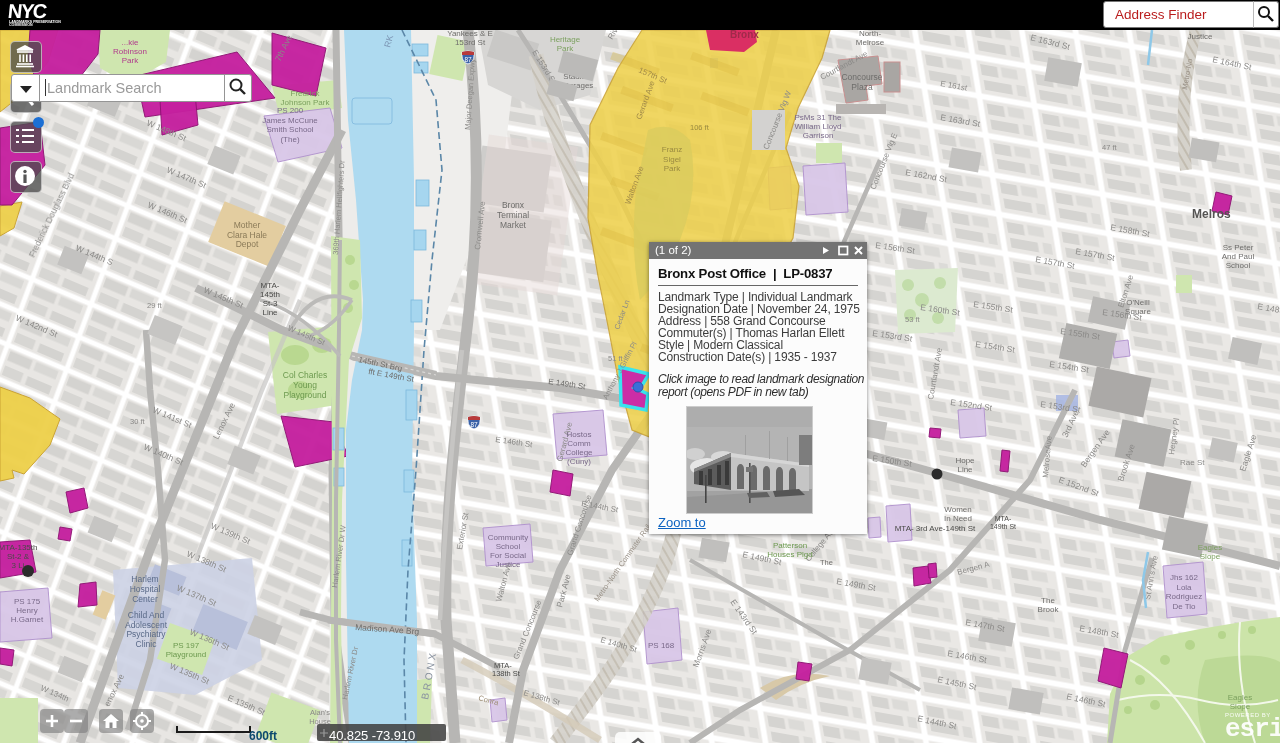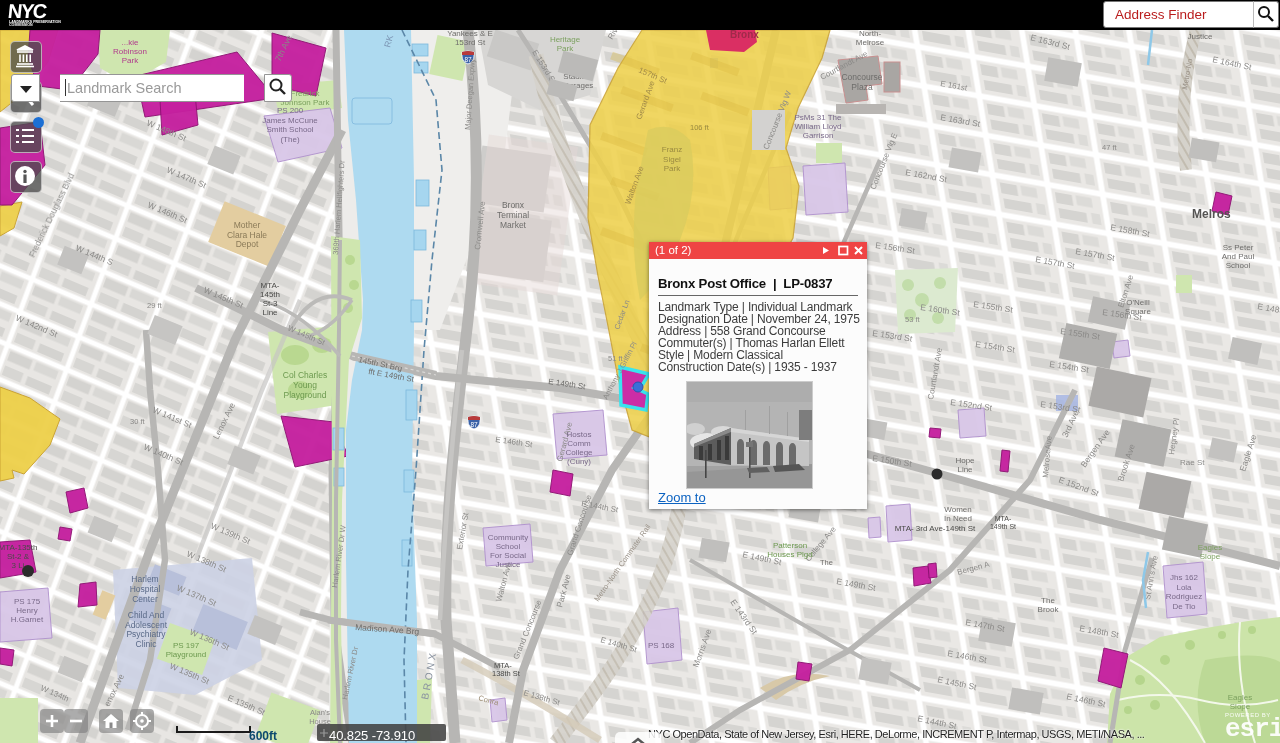--- a/index.html
+++ b/index.html
@@ -14,35 +14,35 @@
   #title{position:absolute;left:64px;top:4px;color:#fff;font-weight:bold;font-size:17px;letter-spacing:.2px;}
   #addrbox{position:absolute;left:1103px;top:1px;width:150px;height:25px;background:#fff;
            border:1px solid #777;border-radius:3px 0 0 3px;z-index:21;}
   #addrbox span{color:#b91c1c;font-size:13.5px;position:absolute;left:11px;top:5px;}
   #addrbtn{position:absolute;left:1253px;top:1px;width:24px;height:25px;background:#fff;
            border:1px solid #777;border-left:1px solid #bbb;border-radius:0 3px 3px 0;z-index:21;}
   
   .tbtn{position:absolute;left:10px;width:30px;height:30px;border-radius:5px;
         background:rgba(77,77,77,.78);border:1px solid rgba(255,255,255,.55);z-index:18;}
   
-  #lsearch{position:absolute;left:11px;top:74px;height:26px;z-index:19;display:flex;gap:20px;}
+  #lsearch{position:absolute;left:11px;top:74px;height:26px;z-index:19;display:flex;}
   #lsarrow{width:27px;height:26px;background:#fff;border:1px solid #959595;border-radius:3px 0 0 3px;position:relative;}
   #lsarrow:after{content:"";position:absolute;left:8px;top:11px;border-left:6px solid transparent;
         border-right:6px solid transparent;border-top:7px solid #222;}
   #lsinput{width:184px;height:26px;background:#fff;border-top:1px solid #959595;border-bottom:1px solid #959595;
         position:relative;}
   #lsinput span{position:absolute;left:7px;top:5px;color:#9a9a9a;font-size:14.5px;}
   #lsinput i{position:absolute;left:5px;top:4px;width:1px;height:17px;background:#333;}
   #lsbtn{width:26px;height:26px;background:#fff;border:1px solid #959595;border-radius:0 3px 3px 0;position:relative;}
   
   #popup{position:absolute;left:649px;top:242px;width:218px;z-index:15;
          box-shadow:0 1px 4px rgba(0,0,0,.5);font-family:"Liberation Sans",sans-serif;}
-  #phead{height:17px;background:#ef4444;color:#fff;font-size:11.5px;position:relative;}
+  #phead{height:17px;background:#737373;color:#fff;font-size:11.5px;position:relative;}
   #phead .t{position:absolute;left:6px;top:2px;}
-  #pbody{background:#fcfcfc;padding:17px 9px 4px 9px;color:#333;}
+  #pbody{background:#fcfcfc;padding:7px 9px 4px 9px;color:#333;}
   #ptitle{font-weight:bold;font-size:13.2px;color:#111;margin:0 0 4px 0;letter-spacing:-0.2px;}
   #pline{border-bottom:1px solid #666;margin-bottom:6px;}
   .prow{font-size:12px;color:#3c3c3c;line-height:11.9px;letter-spacing:-0.15px;white-space:nowrap;}
   #pital{font-style:italic;font-size:12px;color:#2e2e2e;line-height:12.4px;margin-top:10px;letter-spacing:-0.35px;white-space:nowrap;}
   #photo{margin:8px 0 0 28px;width:125px;height:106px;border:1px solid #ccc;overflow:hidden;}
   #zoomto{color:#0b62c1;font-size:13px;text-decoration:underline;margin-top:1px;margin-bottom:0;}
   
   .bbtn{position:absolute;width:24px;height:24px;top:709px;background:rgba(128,128,128,.65);
         border-radius:4px;z-index:12;}
   #coords{position:absolute;left:317px;top:724px;width:129px;height:17px;background:rgba(66,66,66,.88);
@@ -572,20 +572,21 @@
   </div>
   <div id="pbody">
     <div id="ptitle">Bronx Post Office&nbsp; | &nbsp;LP-0837</div>
     <div id="pline"></div>
     <div class="prow">Landmark Type | Individual Landmark</div>
     <div class="prow">Designation Date | November 24, 1975</div>
     <div class="prow">Address | 558 Grand Concourse</div>
     <div class="prow">Commuter(s) | Thomas Harlan Ellett</div>
     <div class="prow">Style | Modern Classical</div>
     <div class="prow">Construction Date(s) | 1935 - 1937</div>
+    <div id="pital">Click image to read landmark designation<br>report (opens PDF in new tab)</div>
     <div id="photo"><svg width="125" height="106" viewBox="0 0 125 106">
       <rect width="125" height="106" fill="#b4b4b4"></rect>
       <rect y="0" width="125" height="20" fill="#adadad"></rect>
       <ellipse cx="20" cy="60" rx="17" ry="9" fill="#e6e6e6"></ellipse>
       <ellipse cx="36" cy="50" rx="12" ry="6" fill="#d9d9d9"></ellipse>
       <ellipse cx="8" cy="47" rx="10" ry="6" fill="#d0d0d0"></ellipse>
       <ellipse cx="30" cy="67" rx="14" ry="6" fill="#dedede"></ellipse>
       <rect x="0" y="84" width="125" height="22" fill="#a2a2a2"></rect>
       <path d="M0 90 L125 82 L125 106 L0 106 Z" fill="#969696"></path>
       <path d="M44 46 L122 57 L122 84 L44 83 Z" fill="#c5c5c5"></path>
@@ -643,18 +644,17 @@
 <div id="scalelbl">600ft</div>
 <div id="coords">
       <svg width="10" height="10" style="position:absolute;left:2px;top:4px">
         <path d="M5 1 L5 9 M1 5 L9 5" stroke="#9a9a9a" stroke-width="1.2"></path>
       </svg>
       <span>40.825 -73.910 Degrees</span>
     </div>
 <div id="chevtab"><svg width="46" height="11">
         <path d="M17 9 L23 4 L29 9" stroke="#555" stroke-width="2.4" fill="none"></path>
       </svg></div>
-<div id="attrib">NYC OpenData, State of New Jersey, Esri, HERE, DeLorme, INCREMENT P, Intermap, USGS, METI/NASA, ...</div>
 <div id="esri">
       <div class="pb">POWERED BY</div>
       <div class="lg">esri</div>
     </div>
 </div>
 
 </body></html>

